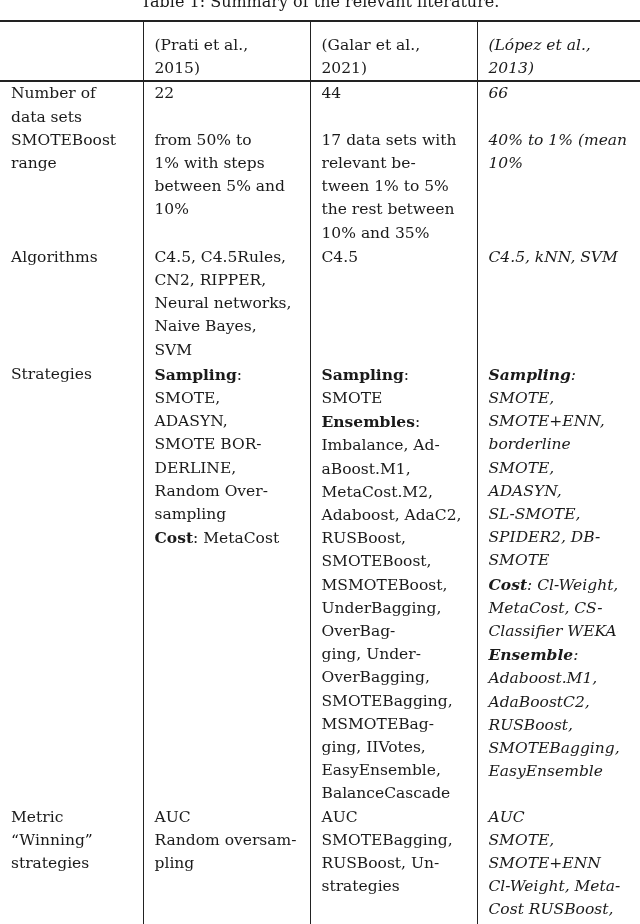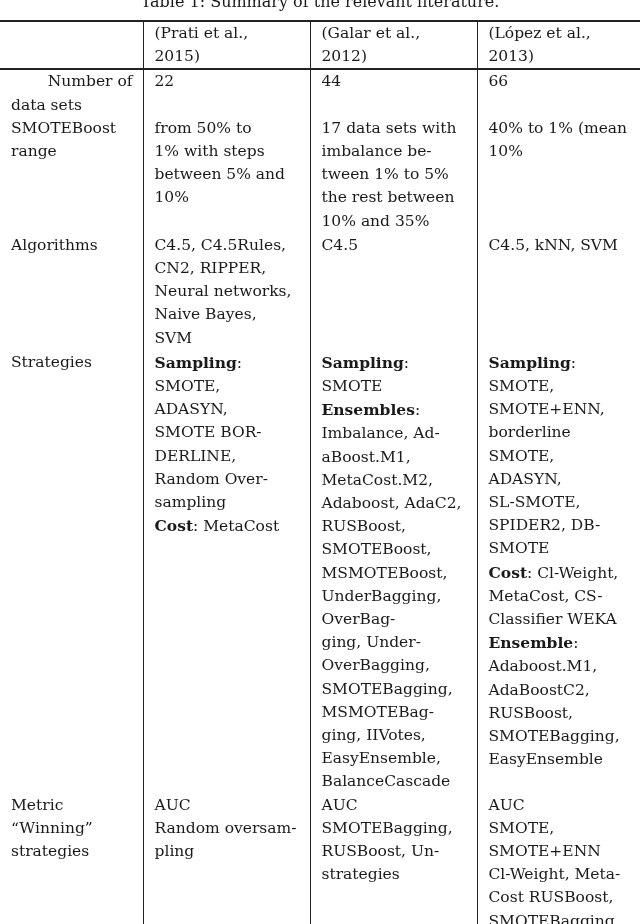--- a/index.html
+++ b/index.html
@@ -20,26 +20,26 @@
   table.lit col.c0 { width: 143px; }
   table.lit col.c1 { width: 167px; }
   table.lit col.c2 { width: 167px; }
   table.lit col.c3 { width: 163px; }
   table.lit td {
     vertical-align: top; padding: 0 4px 0 11px; text-align: justify;
     word-wrap: break-word;
   }
   table.lit td.lab { padding-left: 11px; padding-right: 10px; border-right: 1.5px solid #222; }
   table.lit td.mid { border-right: 1.5px solid #222; }
-  table.lit td.last { padding-right: 2px; }
-  tr.head td { border-top: 2px solid #222; border-bottom: 2px solid #222; padding-top: 0; padding-bottom: 0; }
+  table.lit td.last { padding-right: 2px; font-style: italic; }
+  tr.head td { border-top: 2px solid #222; border-bottom: 2px solid #222; padding-top: 12px; padding-bottom: 0; }
   tr.head td { height: 43px; }
   tr.last-row td { border-bottom: 3px solid #333; }
   .line { display: block; }
-  .just { display: flex; justify-content: flex-end; }
+  .just { display: flex; justify-content: flex-start; }
   b { font-weight: bold; }
   tr.r-num td { height: 46px; }
   tr.r-imb td { height: 117px; }
   tr.r-alg td { height: 117px; margin-top: 10px; }
   tr.r-str td { height: 433px; }
   tr.r-met td { height: 139px; }
 </style>
 </head>
 <body>
 
@@ -54,21 +54,21 @@
     </colgroup>
   <tbody>
       <tr class="head">
     <td class="lab"></td>
     <td class="mid">
       <span class="line">(Prati et al.,</span>
       <span class="line">2015)</span>
     </td>
     <td class="mid">
       <span class="line">(Galar et al.,</span>
-      <span class="line">2012)</span>
+      <span class="line">2021)</span>
     </td>
     <td class="last">
       <span class="line">(López et al.,</span>
       <span class="line">2013)</span>
     </td>
   </tr>
 
   <tr class="r-num">
     <td class="lab">
       <span class="line just">
@@ -93,21 +93,21 @@
       <span class="line">range</span>
     </td>
     <td class="mid">
       <span class="line">from 50% to</span>
       <span class="line">1% with steps</span>
       <span class="line">between 5% and</span>
       <span class="line">10%</span>
     </td>
     <td class="mid">
       <span class="line">17 data sets with</span>
-      <span class="line">imbalance be-</span>
+      <span class="line">relevant be-</span>
       <span class="line">tween 1% to 5%</span>
       <span class="line">the rest between</span>
       <span class="line">10% and 35%</span>
     </td>
     <td class="last">
       <span class="line">40% to 1% (mean</span>
       <span class="line">10%</span>
     </td>
   </tr>
 

